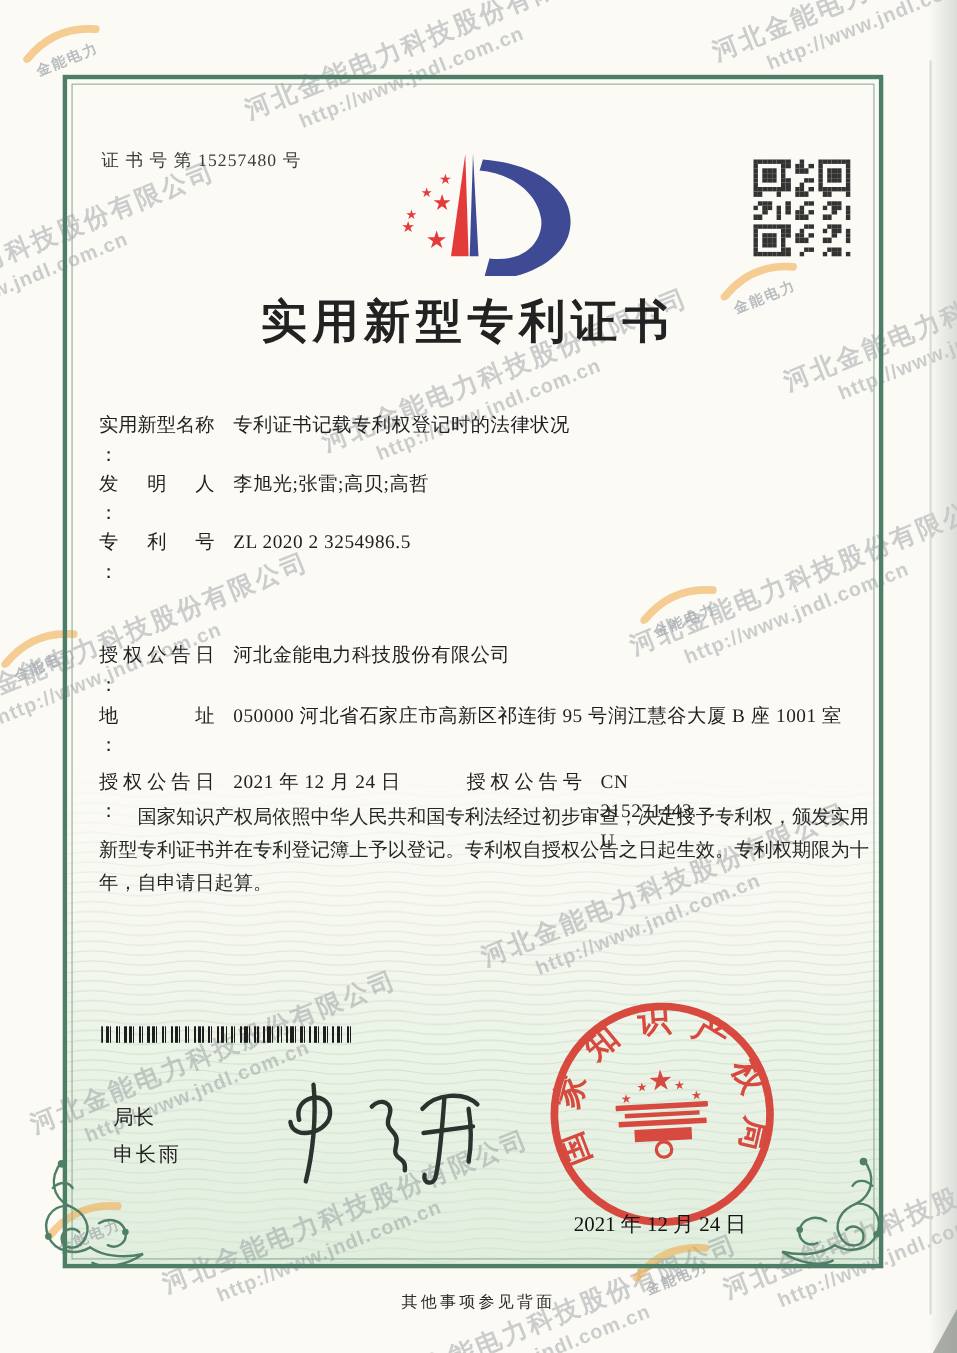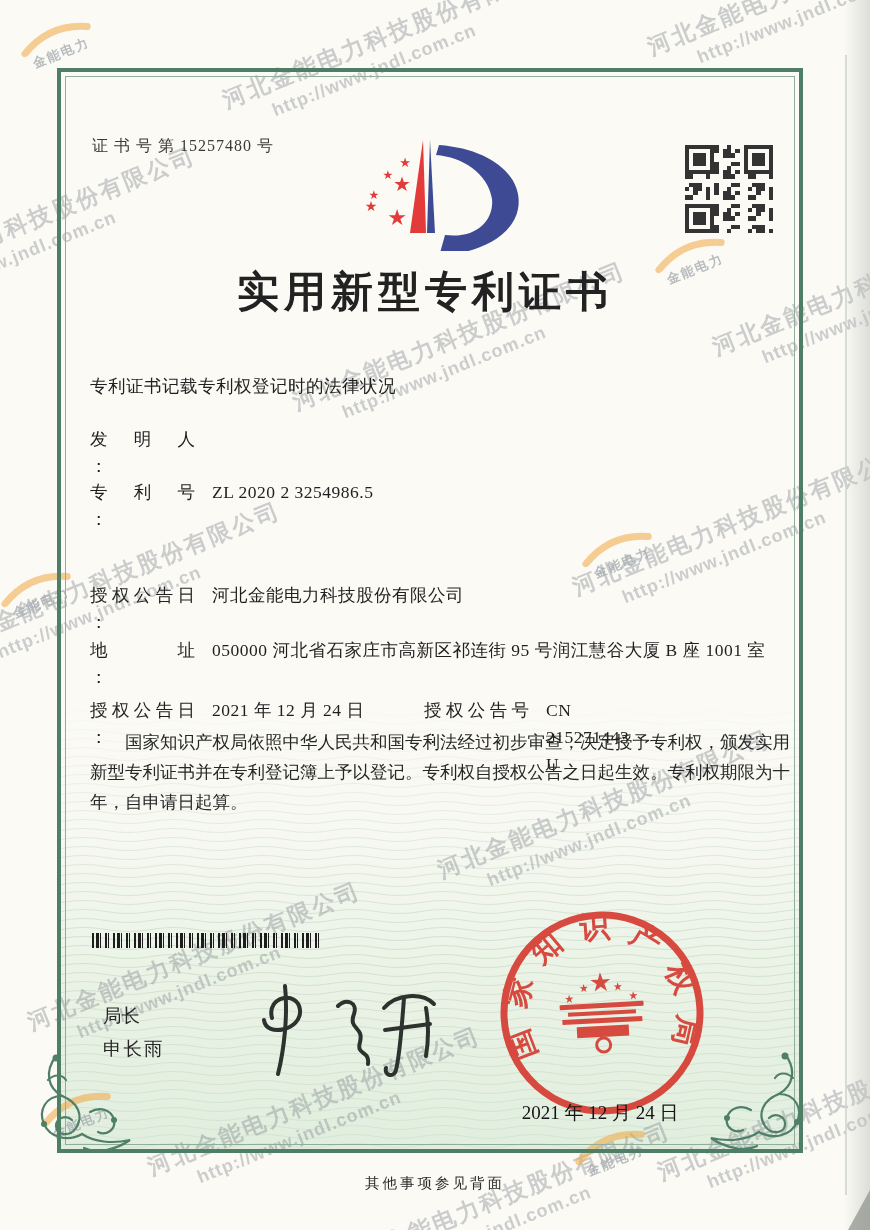--- a/index.html
+++ b/index.html
@@ -415,24 +415,26 @@
       <i style="left:42.0px;top:84.0px"></i>
       <i style="left:63.0px;top:84.0px"></i>
       <i style="left:71.4px;top:84.0px"></i>
       <i style="left:75.6px;top:84.0px"></i>
       <i style="left:84.0px;top:84.0px"></i>
     </div>
 
   <div class="cl" id="title">实用新型专利证书</div>
 
   <div class="cl row" style="top:373px">
+    <span class="lbl"><span class="lbl-j">实用新型名称</span><span>：</span></span>
     <span class="val">专利证书记载专利权登记时的法律状况</span>
   </div>
   <div class="cl row" style="top:426px">
     <span class="lbl"><span class="lbl-j">发明人</span><span>：</span></span>
+    <span class="val">李旭光;张雷;高贝;高哲</span>
   </div>
   <div class="cl row" style="top:479px">
     <span class="lbl"><span class="lbl-j">专利号</span><span>：</span></span>
     <span class="val">ZL 2020 2 3254986.5</span>
   </div>
   <div class="cl row" style="top:582px">
     <span class="lbl"><span class="lbl-j">授权公告日</span><span>：</span></span>
     <span class="val">河北金能电力科技股份有限公司</span>
   </div>
   <div class="cl row" style="top:637px">

